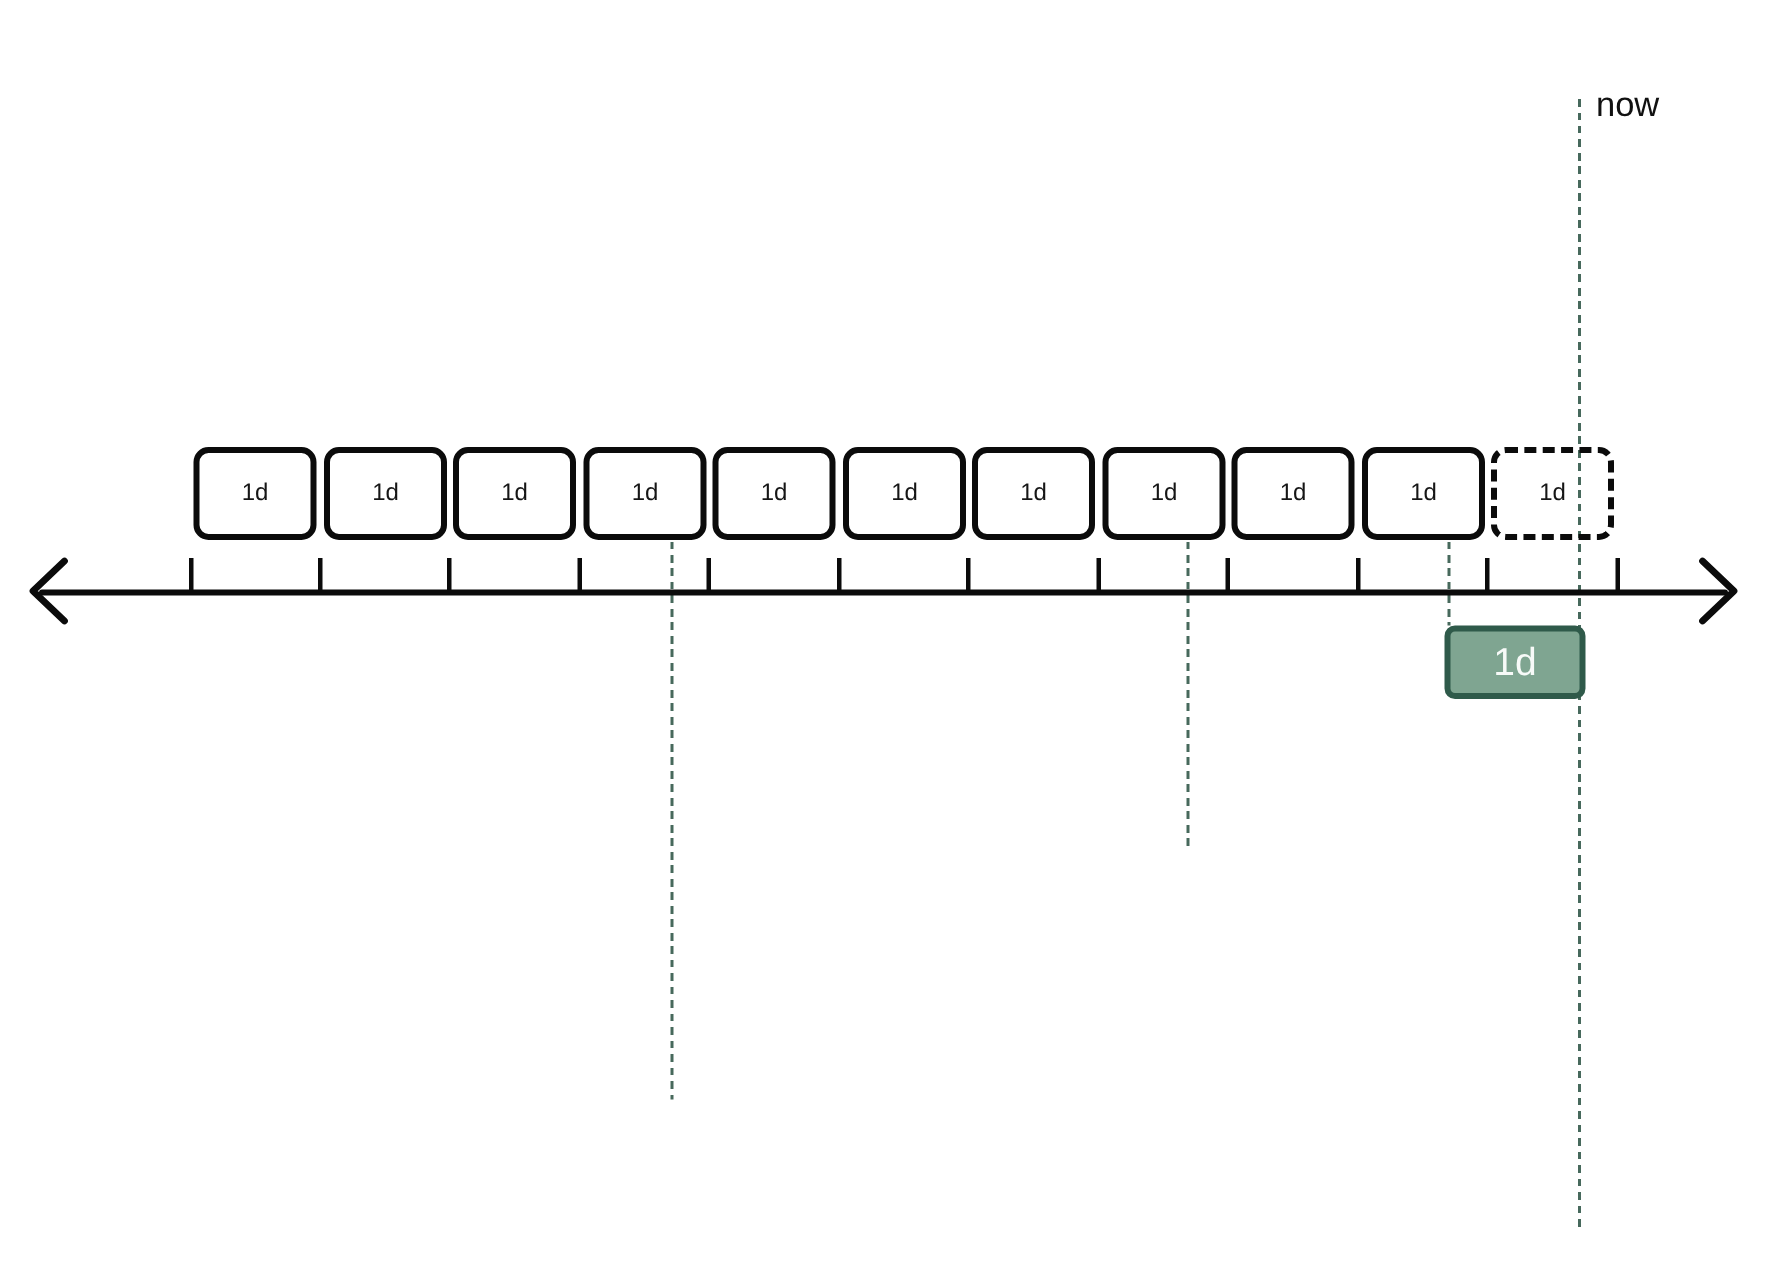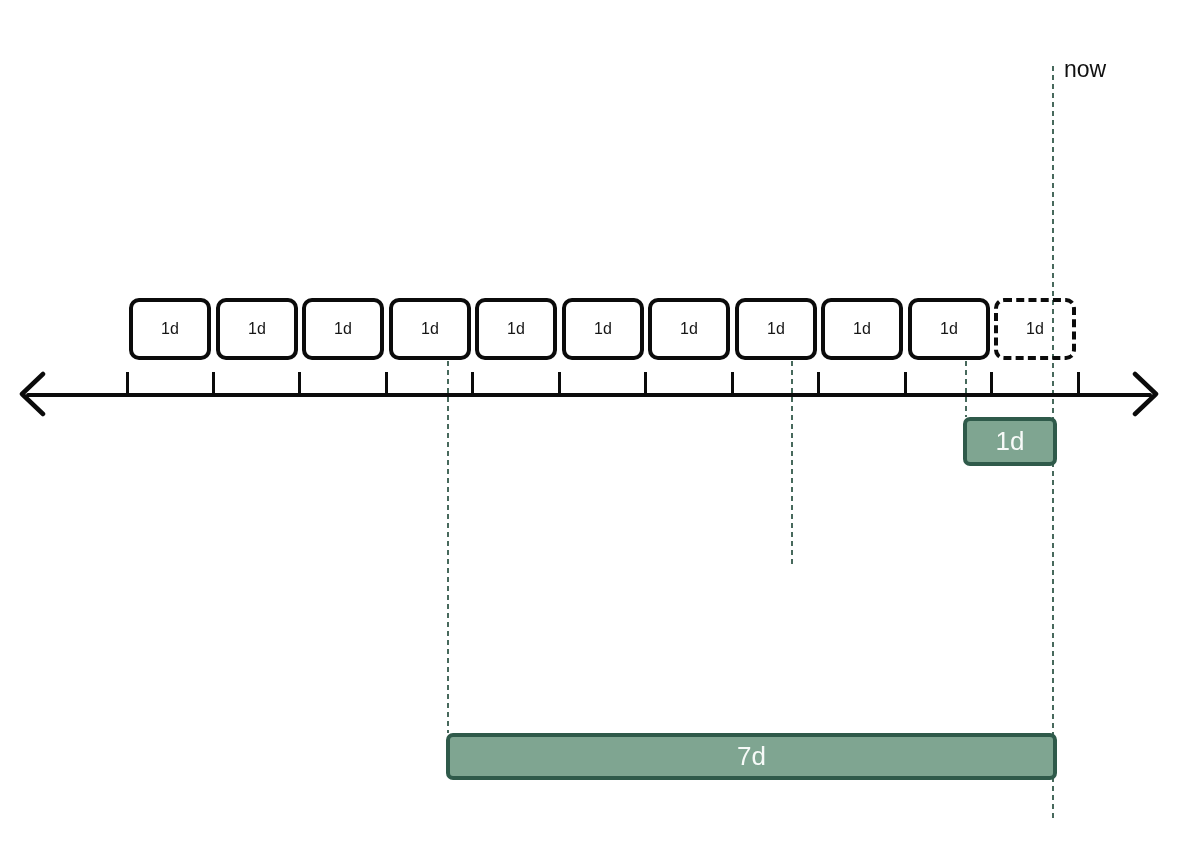--- a/index.html
+++ b/index.html
@@ -95,17 +95,14 @@
   <svg class="chev" style="left:18px;" viewBox="0 0 28 46">
     <polyline points="25,3 4,23 25,43" fill="none" stroke="#0b0b0b" stroke-width="4.5" stroke-linecap="round" stroke-linejoin="round"></polyline>
   </svg>
   <svg class="chev" style="left:1132px;" viewBox="0 0 28 46">
     <polyline points="3,3 24,23 3,43" fill="none" stroke="#0b0b0b" stroke-width="4.5" stroke-linecap="round" stroke-linejoin="round"></polyline>
   </svg>
 
   <div class="bar" style="left:963px;top:417px;width:94px;height:49px;">
     <span>1d</span>
   </div>
-  <div class="bar" style="left:446px;top:733px;width:611px;height:47px;">
-    <span>7d</span>
-  </div>
 
 </div>
 
 </body></html>

